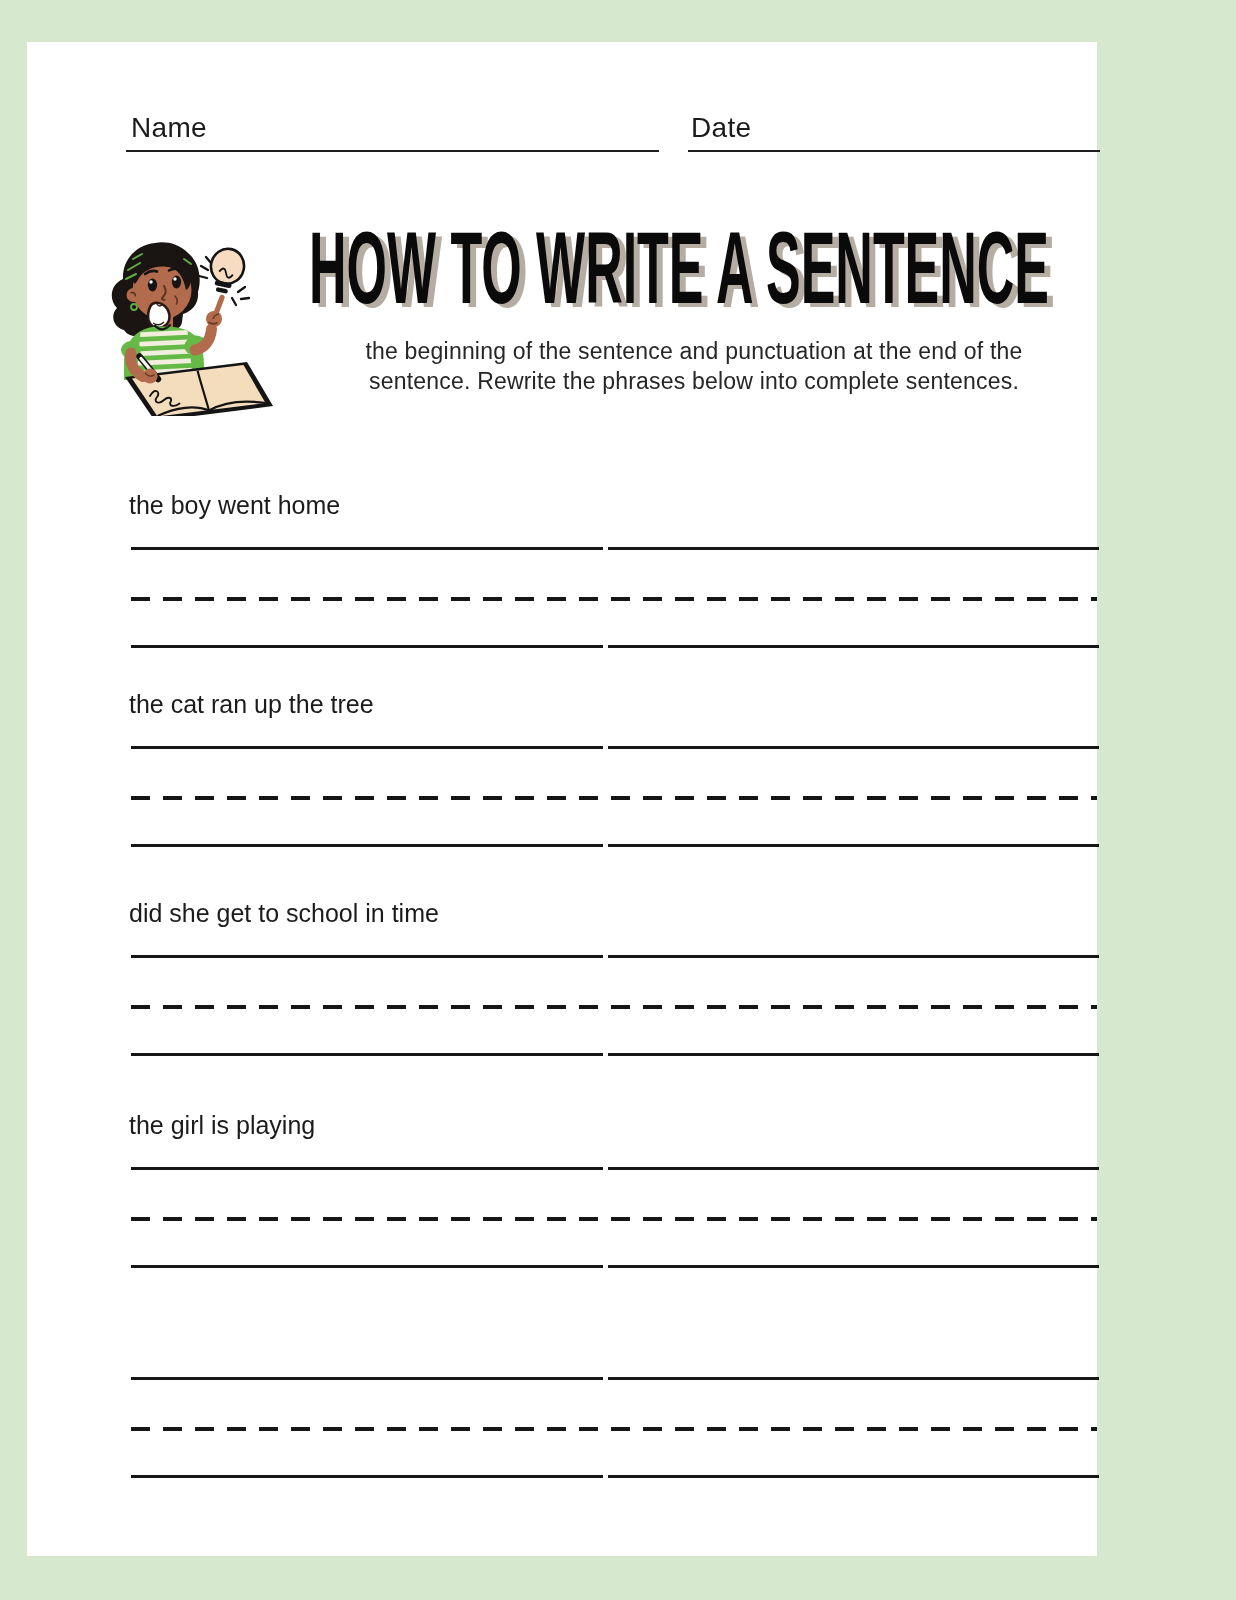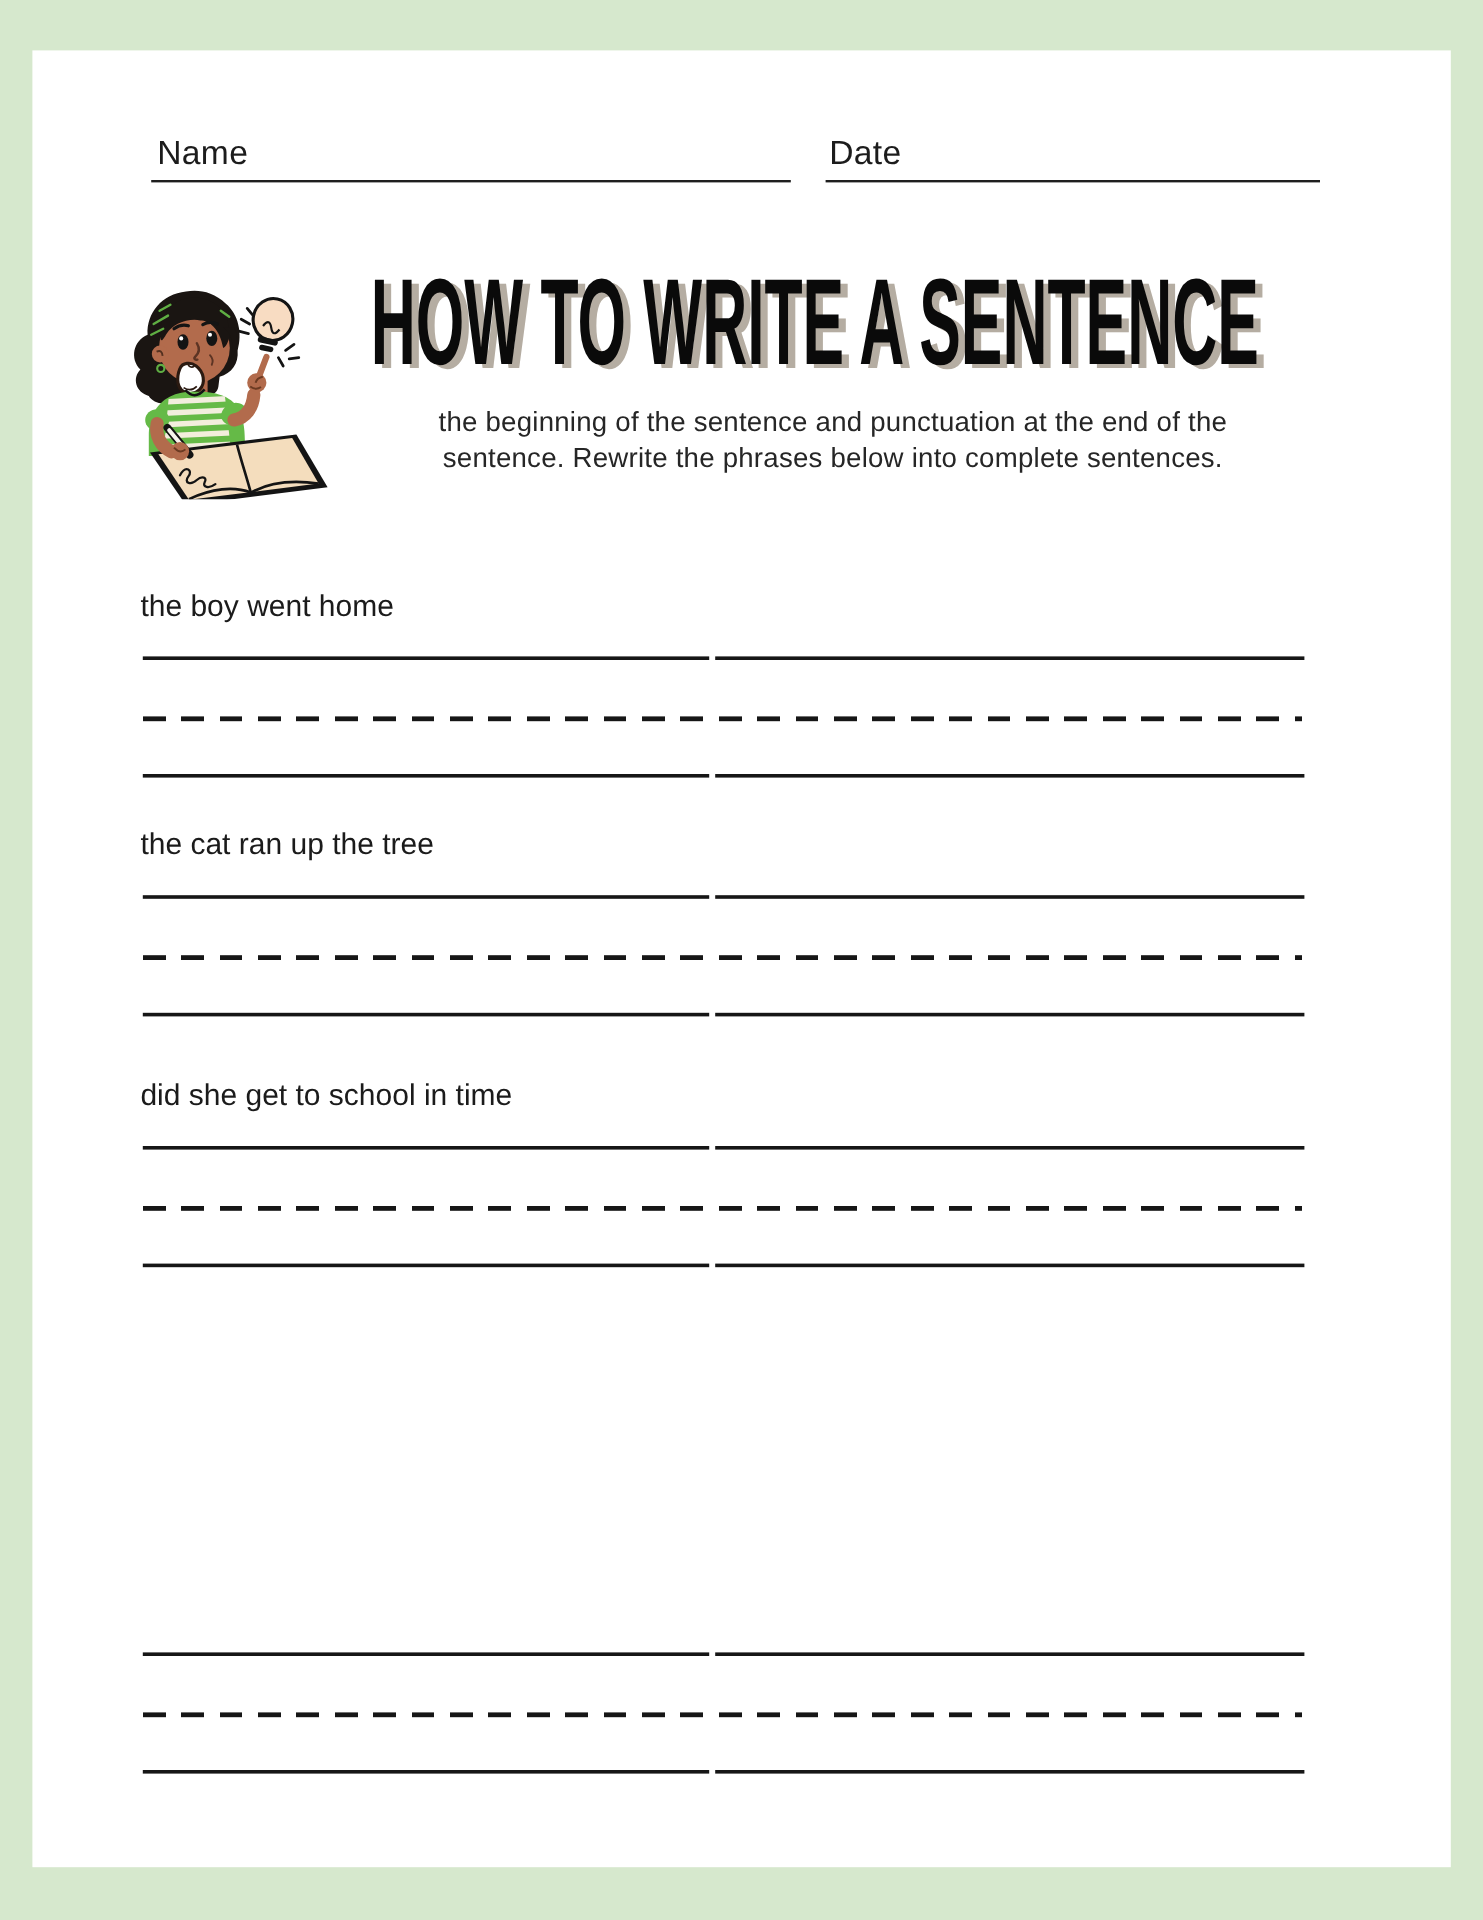--- a/index.html
+++ b/index.html
@@ -4,42 +4,42 @@
 <style>
   html,body{margin:0;padding:0;}
   body{
     width:1236px;height:1600px;position:relative;
     background:var(--border-green,#d6e8cd);
     font-family:"Liberation Sans","DejaVu Sans",sans-serif;
     color:var(--ink,#141414);
     overflow:hidden;
   }
   .page{
-    position:absolute;left:27px;top:42px;width:1182px;height:1514px;
+    position:absolute;left:27px;top:42px;width:1070px;height:1514px;
     background:var(--page-bg,#ffffff);
   }
   
   .field-label{position:absolute;top:70px;font-size:28px;color:#1c1c1c;letter-spacing:.3px;}
   .name-label{left:104px;}
   .date-label{left:664px;}
   .field-line{position:absolute;top:108px;height:0;border-top:2.6px solid #1f1f1f;}
   .name-line{left:99px;width:533px;}
   .date-line{left:661px;width:412px;}
   
   .illu{position:absolute;left:71px;top:184px;width:190px;height:190px;}
   .title-svg{position:absolute;left:278px;top:186px;}
   .ttxt{font-family:"Liberation Sans","DejaVu Sans",sans-serif;font-weight:bold;font-size:102px;letter-spacing:0;}
   .ttxt.shadow{fill:var(--title-shadow,#b5ada2);}
   .ttxt.main{fill:#0a0a0a;}
   .instructions{
     position:absolute;left:272px;top:294px;width:790px;
     text-align:center;font-size:23px;line-height:30px;color:#262626;letter-spacing:.2px;
   }
   
-  .block{position:absolute;left:90px;width:970px;height:162px;}
+  .block{position:absolute;left:102px;width:970px;height:162px;}
   .b1{top:447px}.b2{top:646px}.b3{top:855px}.b4{top:1067px}.b5{top:1277px}
   .prompt{position:absolute;left:0;top:0;font-size:25px;line-height:32px;color:#1b1b1b;}
   .wline{position:absolute;left:2px;width:968px;display:flex;gap:5px;}
   .wline span{display:block;height:0;border-top:3px solid #161616;}
   .wline .seg-l{width:472px;}
   .wline .seg-r{flex:1;}
   .wline.top{top:58px}
   .wline.bottom{top:156px}
   .dline{
     position:absolute;left:2px;top:108px;width:966px;height:4px;
@@ -187,20 +187,32 @@
         <span class="seg-l"></span>
         <span class="seg-r"></span>
       </div>
     <div class="dline"></div>
     <div class="wline bottom">
         <span class="seg-l"></span>
         <span class="seg-r"></span>
       </div>
   </section>
 
+  <section class="block b4">
+    <div class="prompt">the girl is playing</div>
+    <div class="wline top">
+        <span class="seg-l"></span>
+        <span class="seg-r"></span>
+      </div>
+    <div class="dline"></div>
+    <div class="wline bottom">
+        <span class="seg-l"></span>
+        <span class="seg-r"></span>
+      </div>
+  </section>
 
   <section class="block b5">
     <div class="wline top">
         <span class="seg-l"></span>
         <span class="seg-r"></span>
       </div>
     <div class="dline"></div>
     <div class="wline bottom">
         <span class="seg-l"></span>
         <span class="seg-r"></span>

